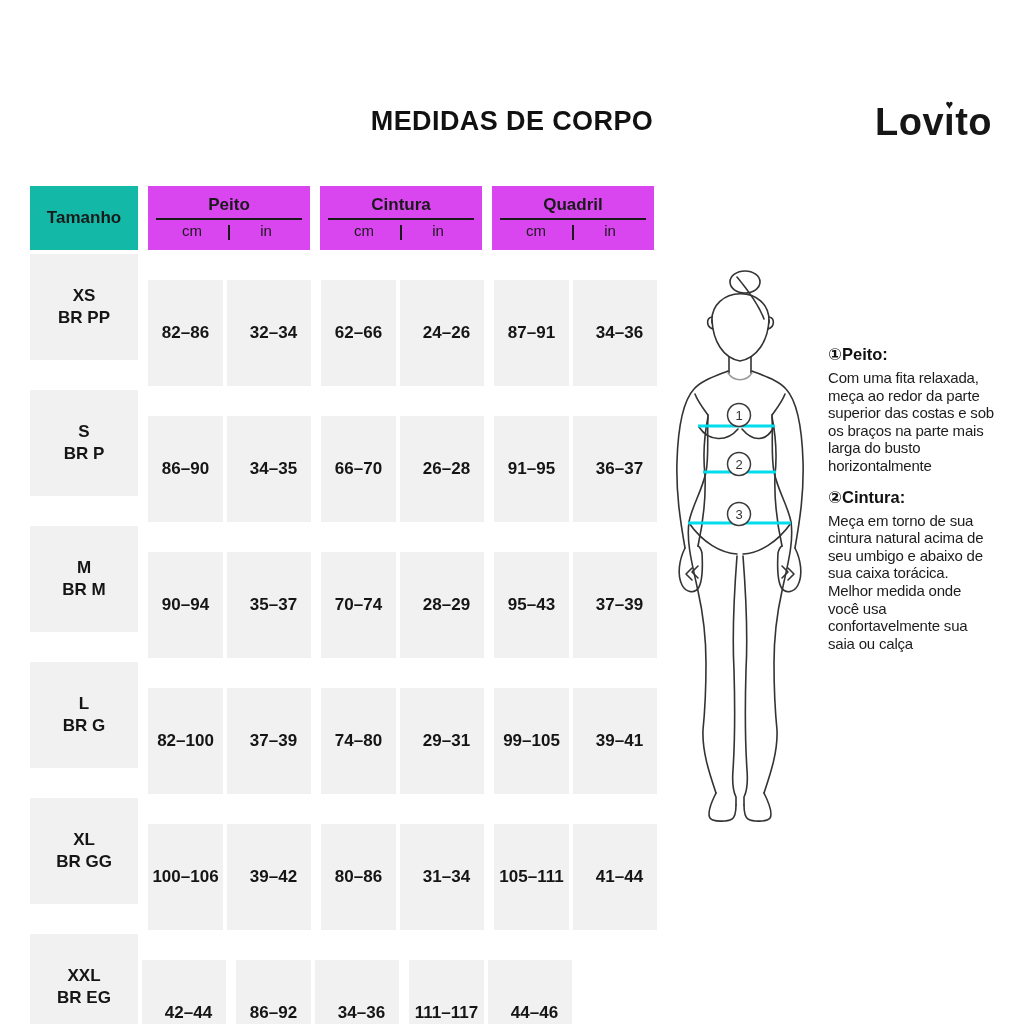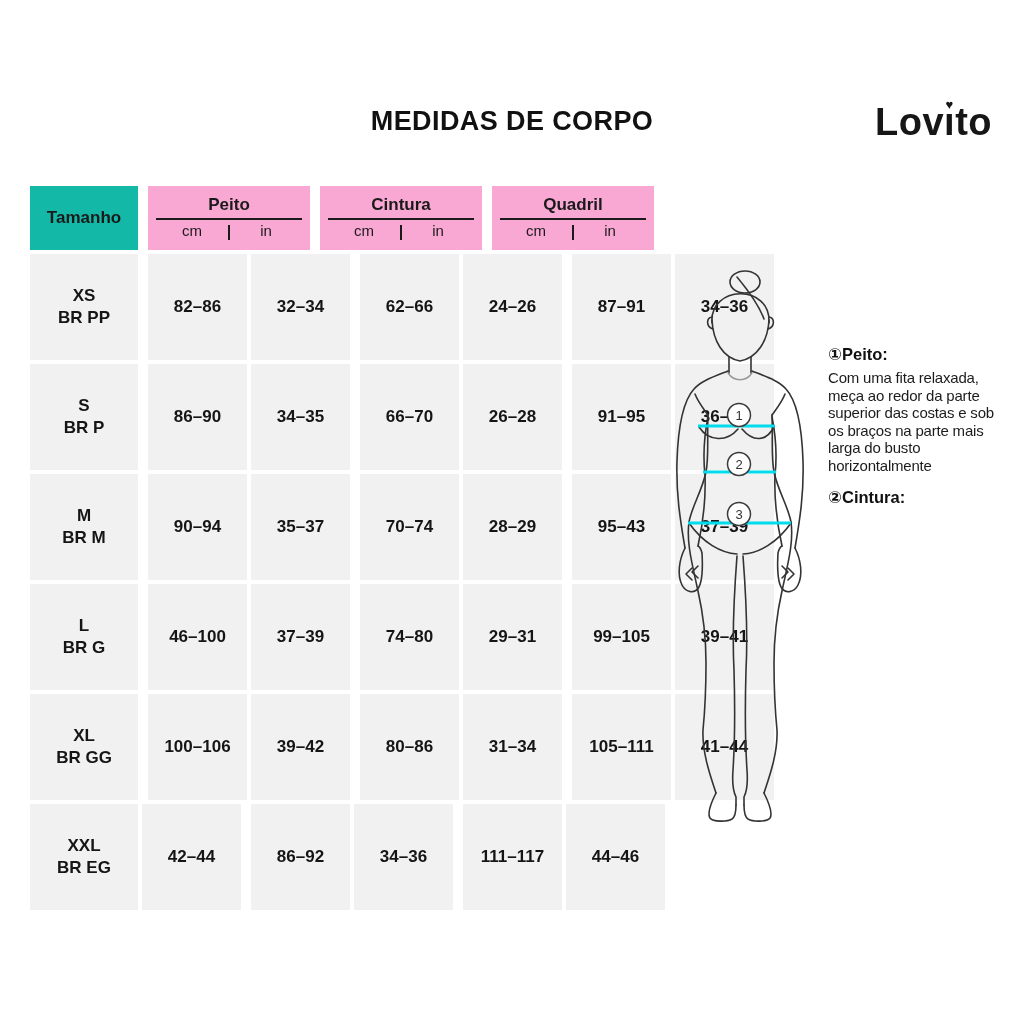--- a/index.html
+++ b/index.html
@@ -19,28 +19,28 @@
   .logo-i{position:relative;display:inline-block;}
   .logo-heart{
     position:absolute;top:-2px;left:50%;transform:translateX(-50%);
     font-size:13px;line-height:1;color:#161616;
   }
   
   .size-table{position:absolute;left:30px;top:186px;}
   .trow{display:flex;margin-top:4px;}
   .trow.thead{margin-top:0;}
   .c-size{width:108px;}
-  .c-val{width:99px;}
+  .c-val{width:75px;margin-top:26px;}
   .m-group{margin-left:10px;}
-  .m-unit{margin-left:4px;}
+  .m-unit{margin-left:4px;padding-left:9px;}
   .hcell{background:#14b8a6;height:64px;}
   .hcell.c-size{display:flex;align-items:center;justify-content:center;
     font-weight:bold;font-size:17px;color:#1a1a1a;}
   .ghead{width:162px;display:flex;flex-direction:column;align-items:center;
-    justify-content:center;background:#f9a8d4;height:64px;}
+    justify-content:center;background:#d946ef;height:64px;}
   .gname{font-size:17px;font-weight:bold;line-height:1;color:#1a1a1a;}
   .grule{width:146px;height:0;border-bottom:2px solid #1a1a1a;margin-top:5px;}
   .gunits{display:flex;width:146px;align-items:flex-end;margin-top:1px;}
   .gunits .unit{flex:1;text-align:center;font-size:15px;color:#1a1a1a;line-height:19px;}
   .udiv{width:2px;height:15px;background:#1a1a1a;margin-top:1px;}
   .dcell{
     background:#f1f1f1;height:106px;display:flex;align-items:center;justify-content:center;
     font-weight:bold;font-size:17px;color:#151515;text-align:center;
     white-space:pre-line;line-height:22px;
   }
@@ -133,21 +133,21 @@
       <div class="dcell c-val m-unit">35–37</div>
       <div class="dcell c-val m-group">70–74</div>
       <div class="dcell c-val m-unit">28–29</div>
       <div class="dcell c-val m-group">95–43</div>
       <div class="dcell c-val m-unit">37–39</div>
     </div>
 
     <div class="trow">
       <div class="dcell c-size">L
 BR G</div>
-      <div class="dcell c-val m-group">46–100</div>
+      <div class="dcell c-val m-group">82–100</div>
       <div class="dcell c-val m-unit">37–39</div>
       <div class="dcell c-val m-group">74–80</div>
       <div class="dcell c-val m-unit">29–31</div>
       <div class="dcell c-val m-group">99–105</div>
       <div class="dcell c-val m-unit">39–41</div>
     </div>
 
     <div class="trow">
       <div class="dcell c-size">XL
 BR GG</div>
@@ -232,16 +232,24 @@
       <p class="instr-heading">①Peito:</p>
       <p class="instr-body">Com uma fita relaxada,
 meça ao redor da parte
 superior das costas e sob
 os braços na parte mais
 larga do busto
 horizontalmente</p>
     </div>
     <div>
       <p class="instr-heading">②Cintura:</p>
+      <p class="instr-body">Meça em torno de sua
+cintura natural acima de
+seu umbigo e abaixo de
+sua caixa torácica.
+Melhor medida onde
+você usa
+confortavelmente sua
+saia ou calça</p>
     </div>
   </div>
 
 </div>
 
 </body></html>

